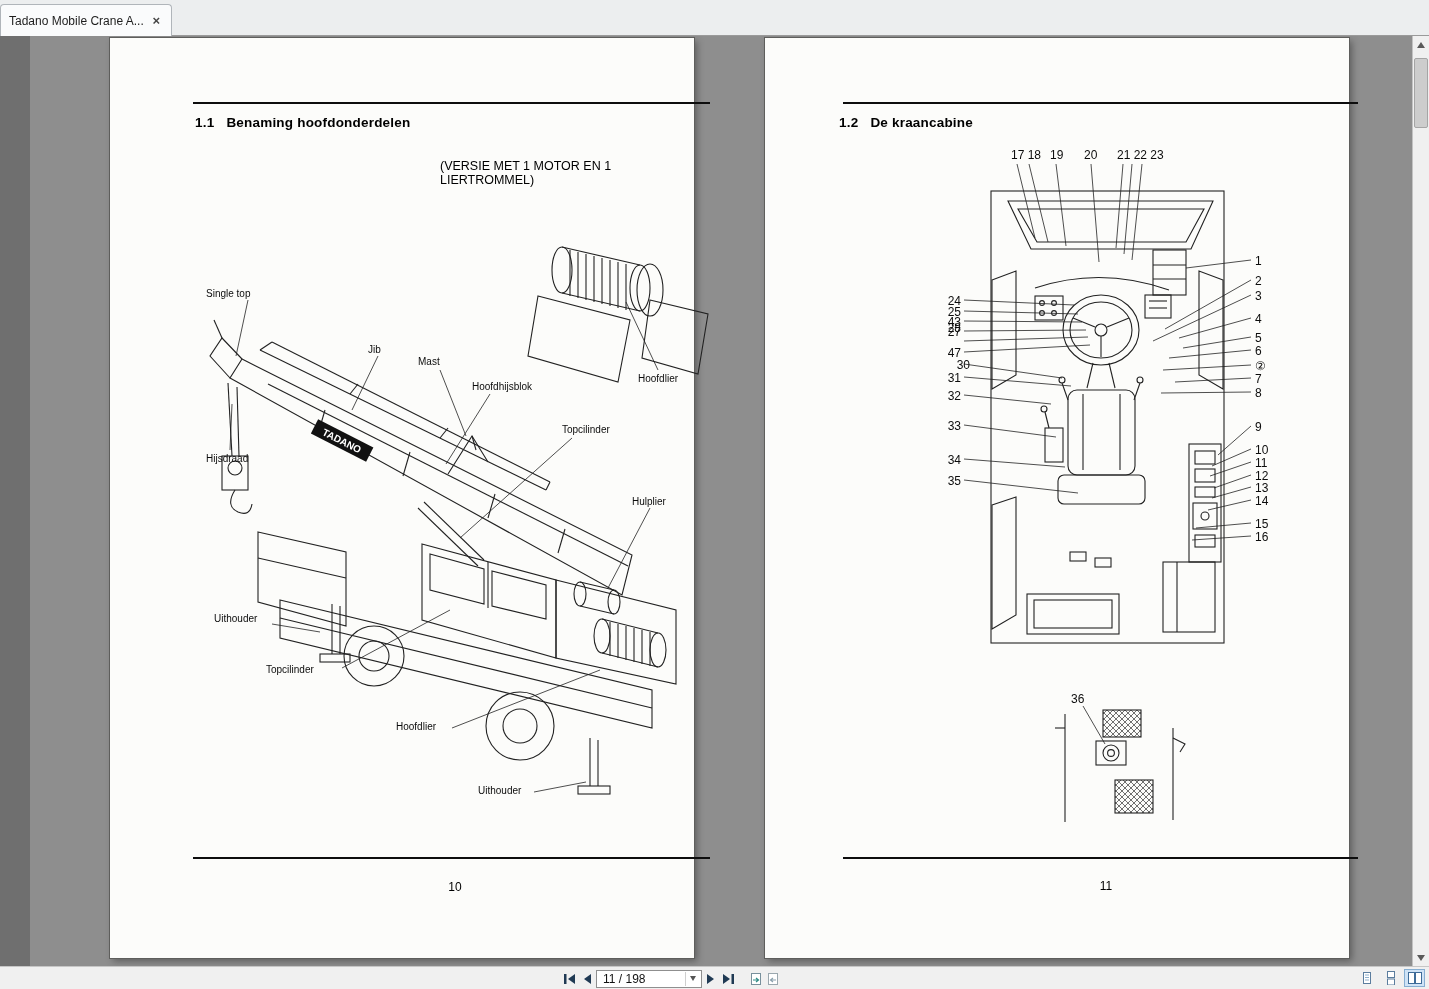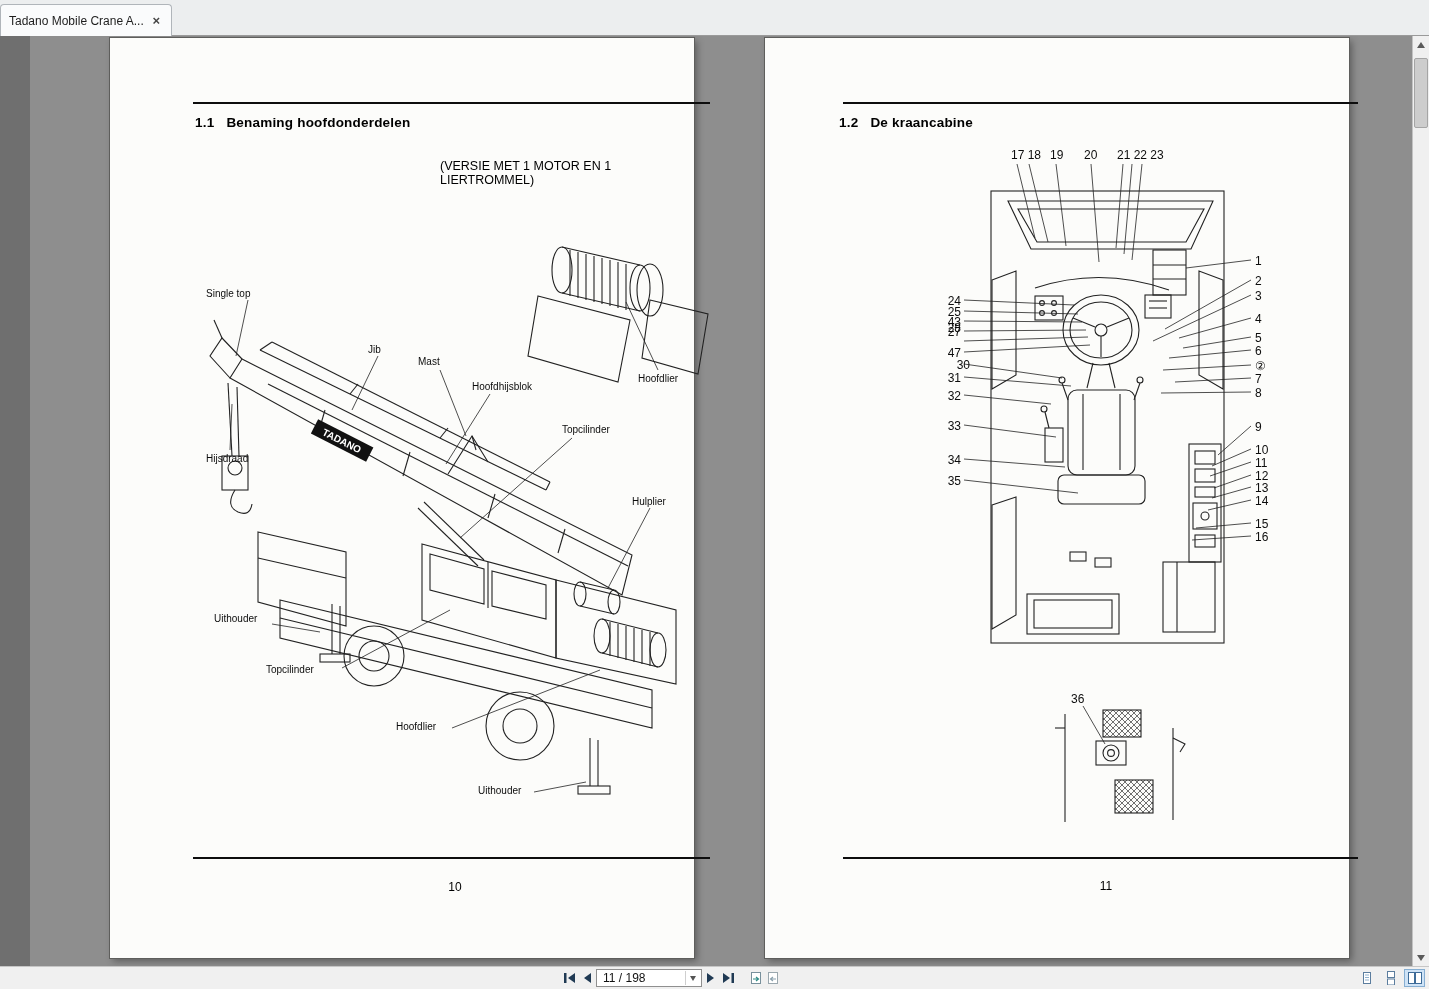--- a/index.html
+++ b/index.html
@@ -38,21 +38,21 @@
   
   .scrollbar{position:absolute;right:0;top:36px;width:17px;height:930px;background:#f0f0f0;border-left:1px solid #c2c2c2}
   .sb-btn{position:absolute;left:0;width:16px;height:17px;display:flex;align-items:center;justify-content:center;cursor:pointer}
   .sb-btn.up{top:0}.sb-btn.down{bottom:0}
   .tri-up{width:0;height:0;border-left:4px solid transparent;border-right:4px solid transparent;border-bottom:6px solid #5a5a5a}
   .tri-down{width:0;height:0;border-left:4px solid transparent;border-right:4px solid transparent;border-top:6px solid #5a5a5a}
   .sb-thumb{position:absolute;left:1px;top:22px;width:14px;height:70px;background:#cdcdcd;border:1px solid #a5a5a5;border-radius:2px;cursor:grab}
 
   
   .statusbar{position:absolute;left:0;top:966px;width:1429px;height:23px;background:#f0f0f0;border-top:1px solid #c6c6c6}
-  .nav-cluster{position:absolute;left:560px;top:2px;height:19px;display:flex;gap:0}
+  .nav-cluster{position:absolute;left:560px;top:2px;height:19px;display:flex;align-items:center;gap:0}
   .nav-btn{width:18px;height:17px;display:flex;align-items:center;justify-content:center;background:transparent;border:none;cursor:pointer;padding:0}
   .page-box{width:106px;height:18px;background:#fff;border:1px solid #8f8f8f;display:flex;align-items:center;font-size:12px;color:#111;padding-left:6px;position:relative;cursor:text}
   .combo-arrow{position:absolute;right:1px;top:1px;width:15px;height:14px;border-left:1px solid #cfcfcf;display:flex;align-items:center;justify-content:center;cursor:pointer}
   .combo-tri{width:0;height:0;border-left:3.5px solid transparent;border-right:3.5px solid transparent;border-top:5px solid #555}
   .view-icons{position:absolute;right:4px;top:2px;display:flex;gap:3px}
   .view-btn{width:21px;height:18px;display:flex;align-items:center;justify-content:center;border:1px solid transparent;background:transparent;cursor:pointer;padding:0}
   .view-btn.selected{background:#cfe3f6;border-color:#86aed2}
 </style>
 </head>
 <body>

